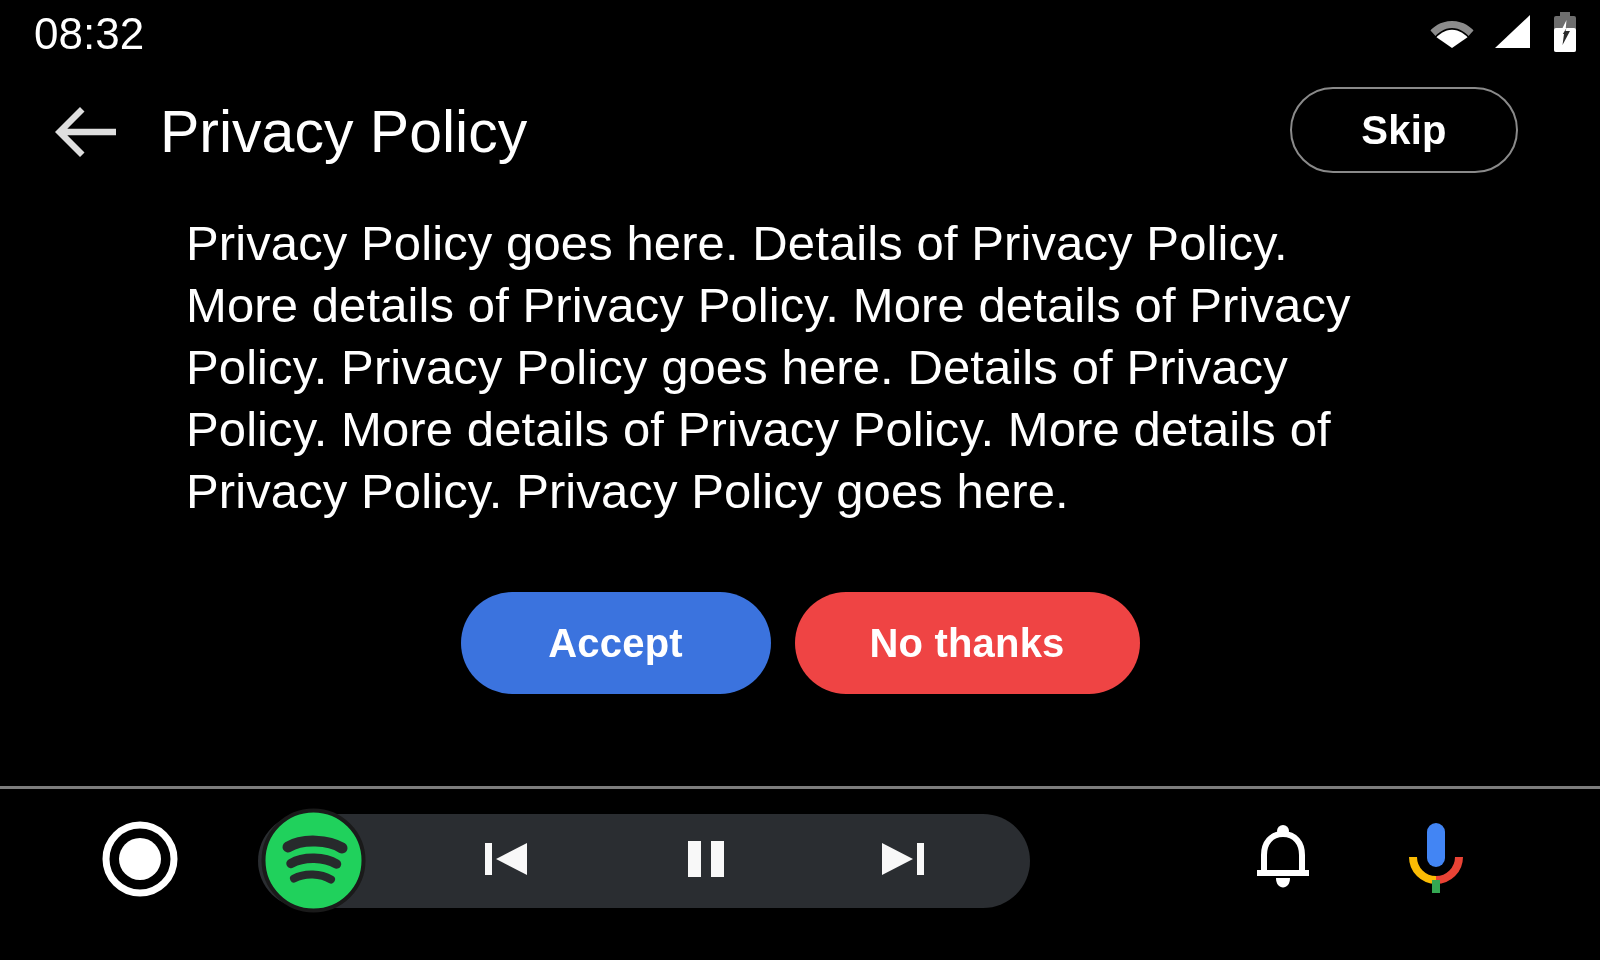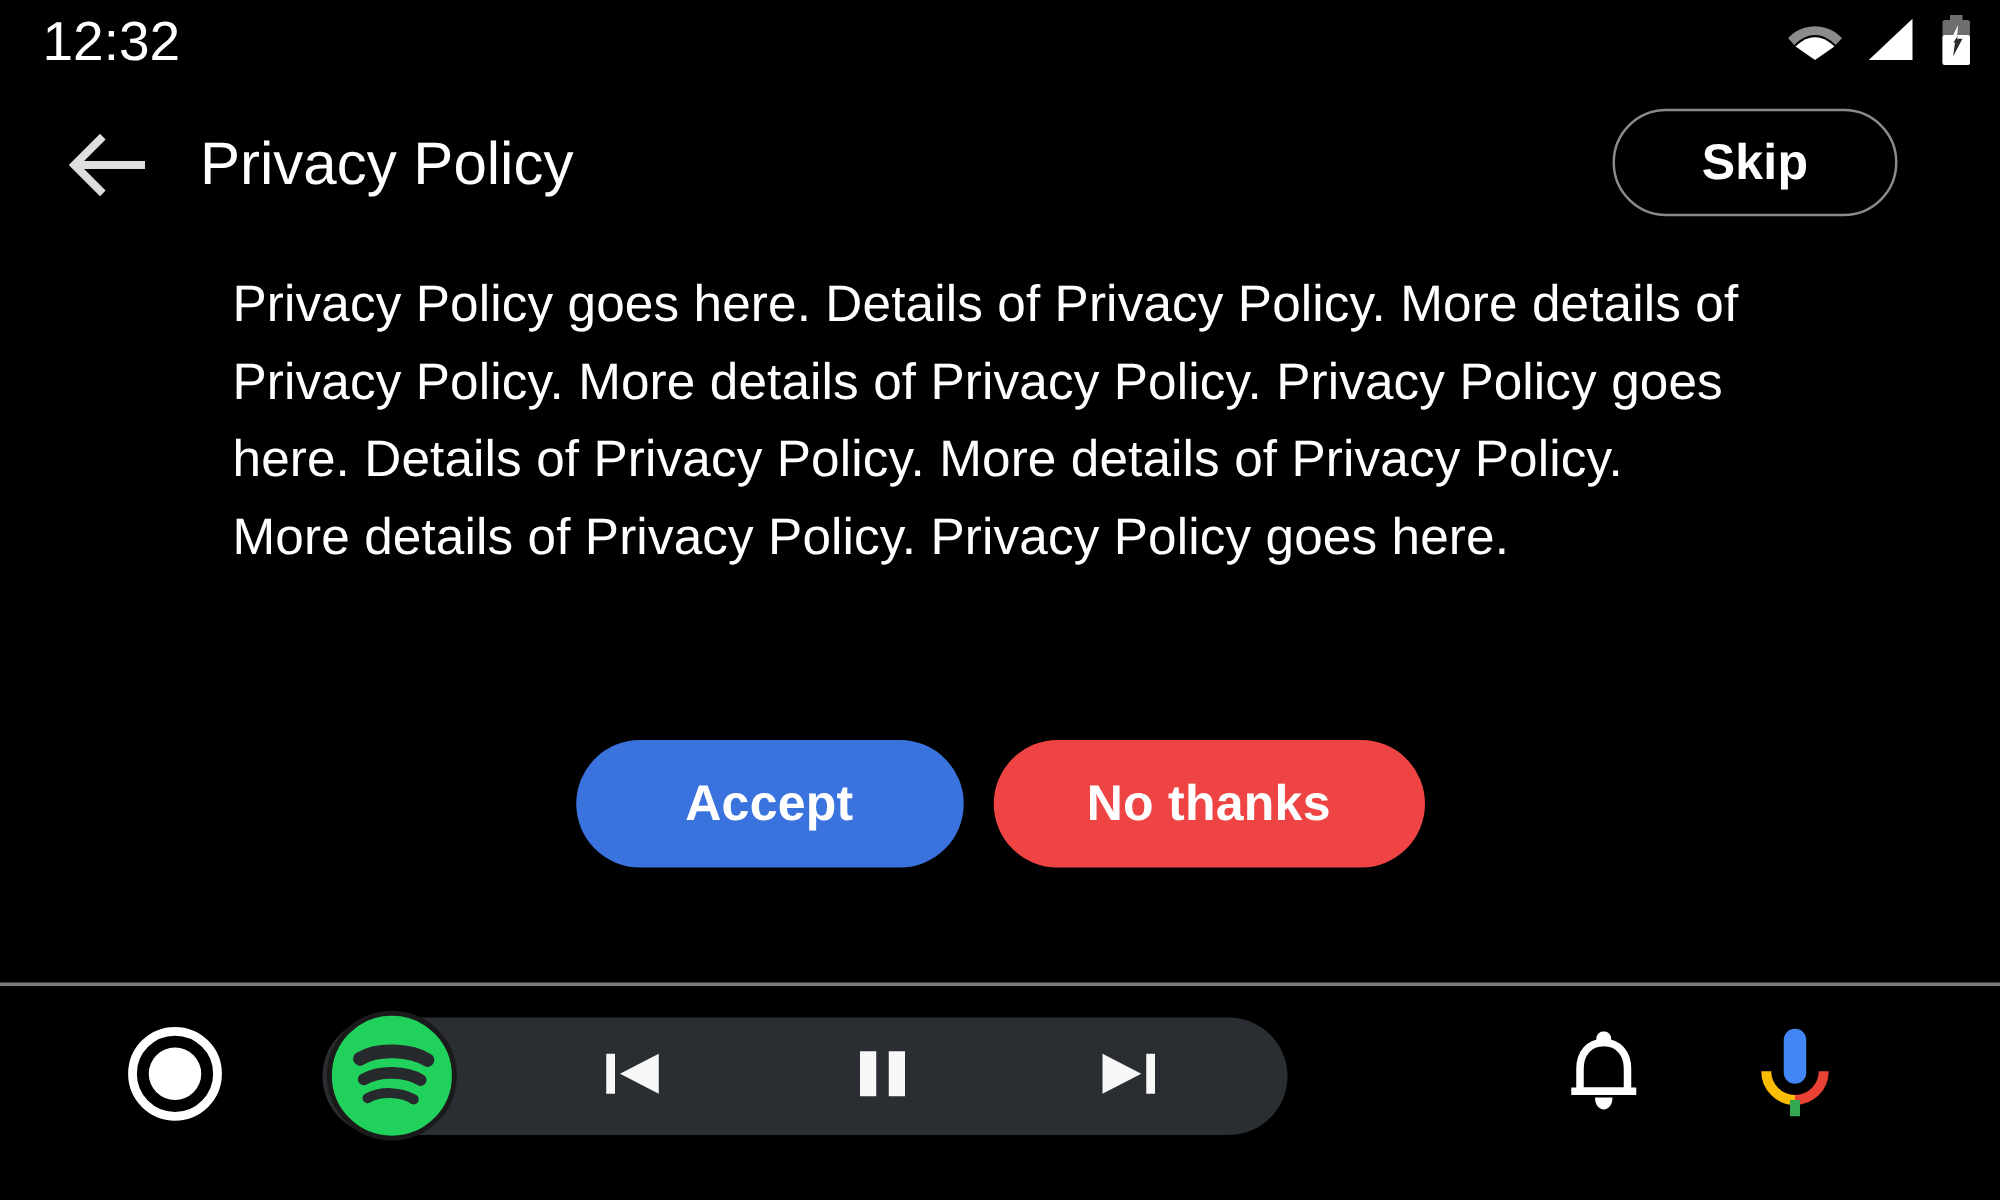--- a/index.html
+++ b/index.html
@@ -59,21 +59,21 @@
     height: 76px;
     display: flex;
     align-items: center;
     justify-content: center;
     cursor: pointer;
   }
   #page-title {
     position: absolute;
     left: 160px;
     top: 24px;
-    font-size: 48px;
+    font-size: 59px;
     font-weight: 400;
     color: #ffffff;
     line-height: 72px;
     white-space: nowrap;
   }
   #skip-button {
     position: absolute;
     right: 82px;
     top: 15px;
     width: 228px;
@@ -100,21 +100,21 @@
     top: 190px;
     left: 0;
     width: 1600px;
     height: 597px;
   }
   #policy-text {
     position: absolute;
     left: 186px;
     top: 22px;
     width: 1215px;
-    font-size: 41px;
+    font-size: 49px;
     line-height: 62px;
     font-weight: 400;
     color: #ffffff;
     letter-spacing: 0.1px;
   }
   #action-row {
     position: absolute;
     top: 402px;
     left: 0;
     width: 1600px;
@@ -220,21 +220,21 @@
     display: flex;
     align-items: center;
     justify-content: center;
     cursor: pointer;
   }
 </style>
 </head>
 <body>
 
 <div id="status-bar">
-  <div id="status-clock">12:32</div>
+  <div id="status-clock">08:32</div>
   <div id="status-icons">
     <span>
       <svg width="44" height="34" viewBox="0 0 44 34">
         <path d="M22 6 C10 6 2.5 13 0.5 15.5 L5.5 21 C8 18.2 14.2 13 22 13 C29.8 13 36 18.2 38.5 21 L43.5 15.5 C41.5 13 34 6 22 6 Z" fill="#8c8c8c"></path>
         <path d="M6.5 22.2 C9 19.6 14.6 14.8 22 14.8 C29.4 14.8 35 19.6 37.5 22.2 L22 33 Z" fill="#ffffff"></path>
       </svg>
     </span>
     <span>
       <svg width="42" height="36" viewBox="0 0 42 36">
         <path d="M38 1 L38 34 L3 34 Z" fill="#ffffff"></path>

